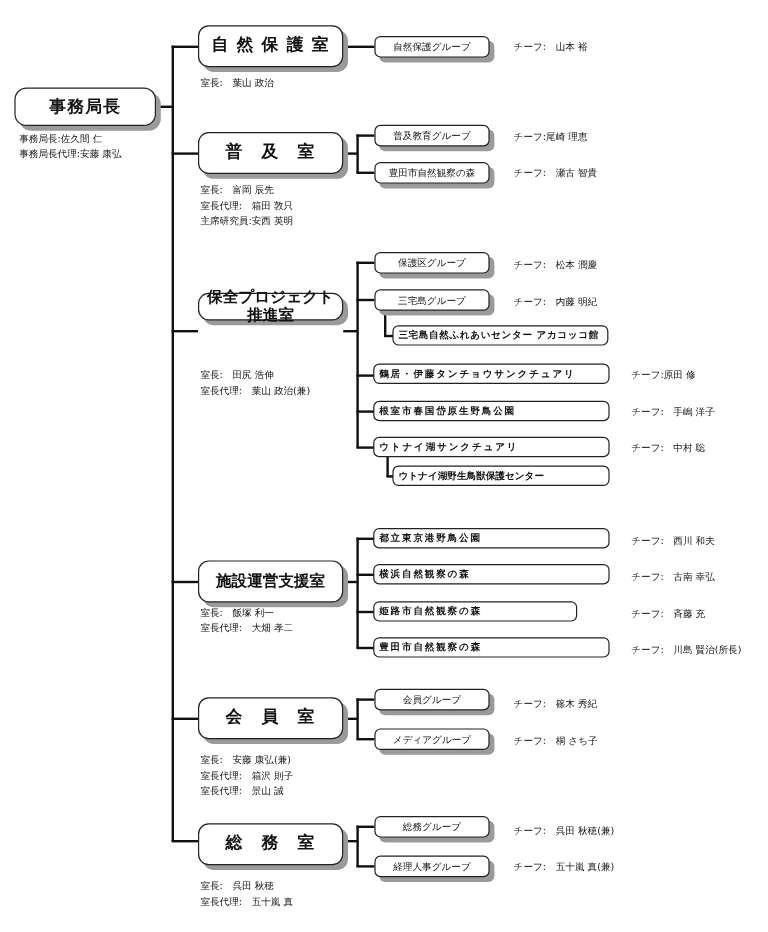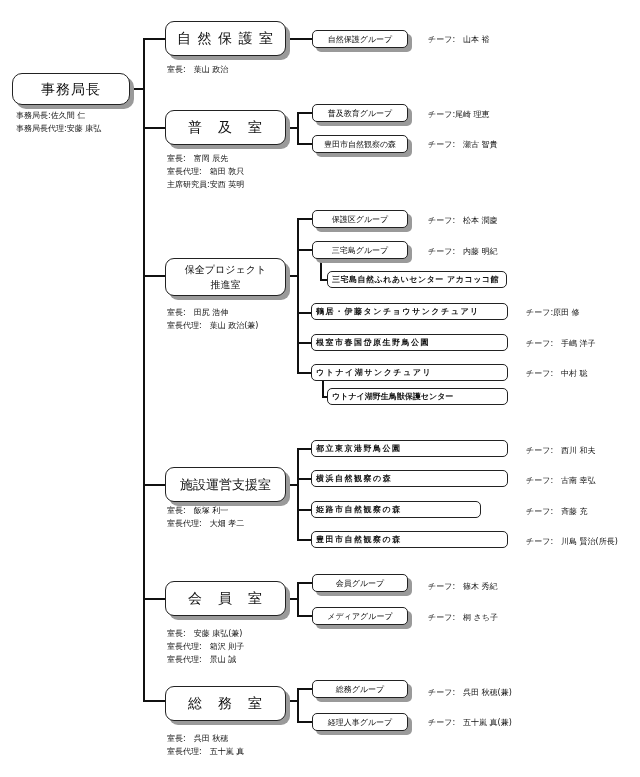--- a/index.html
+++ b/index.html
@@ -2,21 +2,21 @@
 <html><head>
 <meta charset="utf-8">
 <style>
   html, body { margin:0; padding:0; background:#ffffff; }
   body { width:640px; height:777px; position:relative; overflow:hidden;
          font-family:"DejaVu Sans", sans-serif; color:#111; }
   .ln { position:absolute; background:#111; }
   .box { position:absolute; background:#fff; border:1.5px solid #222; border-radius:9px;
          box-shadow:4px 4px 0 #9a9a9a; display:flex; align-items:center; justify-content:center;
          text-align:center; box-sizing:border-box; }
-  .box.big { font-size:14px; letter-spacing:1px; line-height:15px; }
+  .box.big { font-size:14px; letter-spacing:1px; line-height:15px;font-weight:bold; }
   .box.grp { border-radius:5px; font-size:8px; font-weight:normal; height:18px; box-shadow:4px 4px 0 #9a9a9a; }
   .box.flat { border-radius:5px; font-size:8px; font-weight:bold; height:17px; box-shadow:none;
               justify-content:flex-start; padding-left:4px; letter-spacing:1.5px; }
   .txt { position:absolute; font-size:8px; white-space:nowrap; line-height:10px; }
   .staff { position:absolute; font-size:8px; line-height:13px; white-space:nowrap; }
   .staff div { height:13px; }
 </style>
 </head>
 <body>
 
@@ -94,21 +94,21 @@
 </div>
 <div class="box grp" style="left:312px;top:104px;width:96px">
   <span>普及教育グループ</span>
 </div>
 <div class="txt" style="left:428px;top:110px">チーフ:尾崎 理恵</div>
 <div class="box grp" style="left:312px;top:135px;width:96px">
   <span>豊田市自然観察の森</span>
 </div>
 <div class="txt" style="left:428px;top:140px">チーフ:　瀬古 智貴</div>
 
-<div class="box big" style="left:165px;top:258px;width:121px;height:38px;flex-direction:column;font-size:10px;letter-spacing:0">
+<div class="box big" style="left:165px;top:244px;width:121px;height:23px;flex-direction:column;font-size:13px;letter-spacing:0">
   <span>保全プロジェクト</span>
   <span>推進室</span>
 </div>
 <div class="staff" style="left:167px;top:306px">
   <div>室長:　田尻 浩伸</div>
   <div>室長代理:　葉山 政治(兼)</div>
 </div>
 <div class="box grp" style="left:312px;top:210px;width:96px">
   <span>保護区グループ</span>
 </div>

